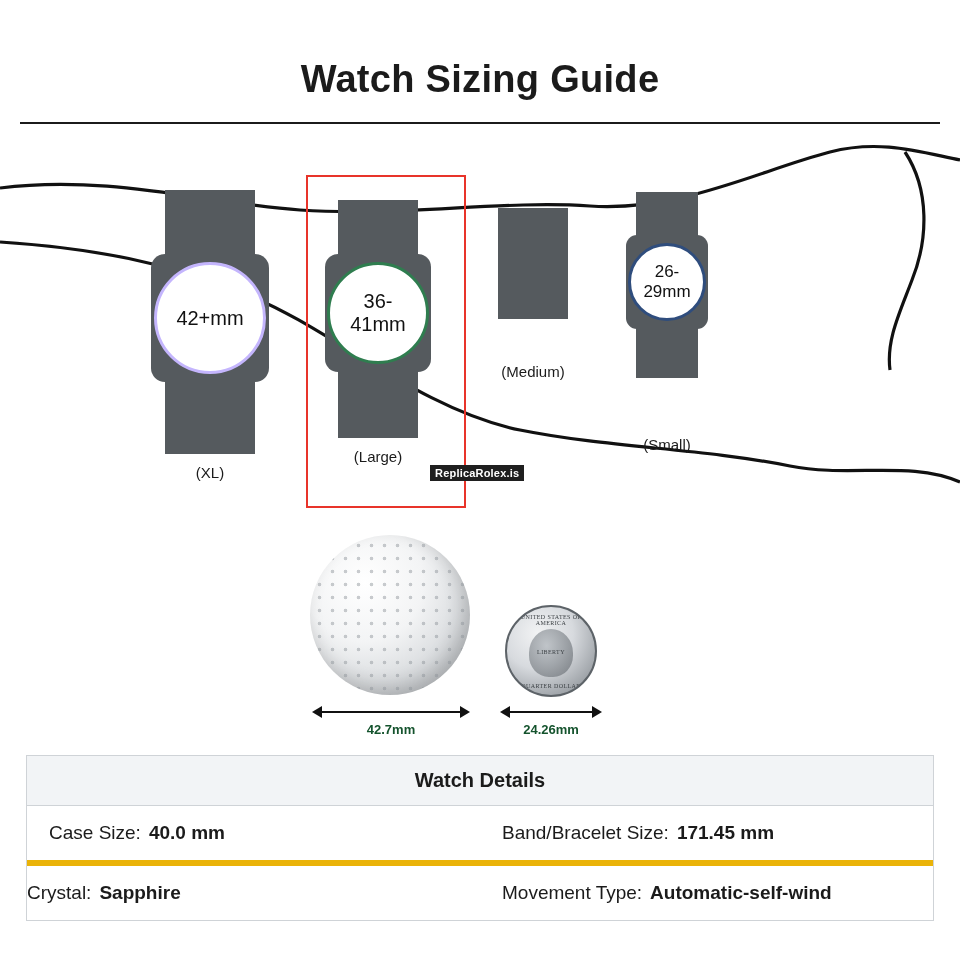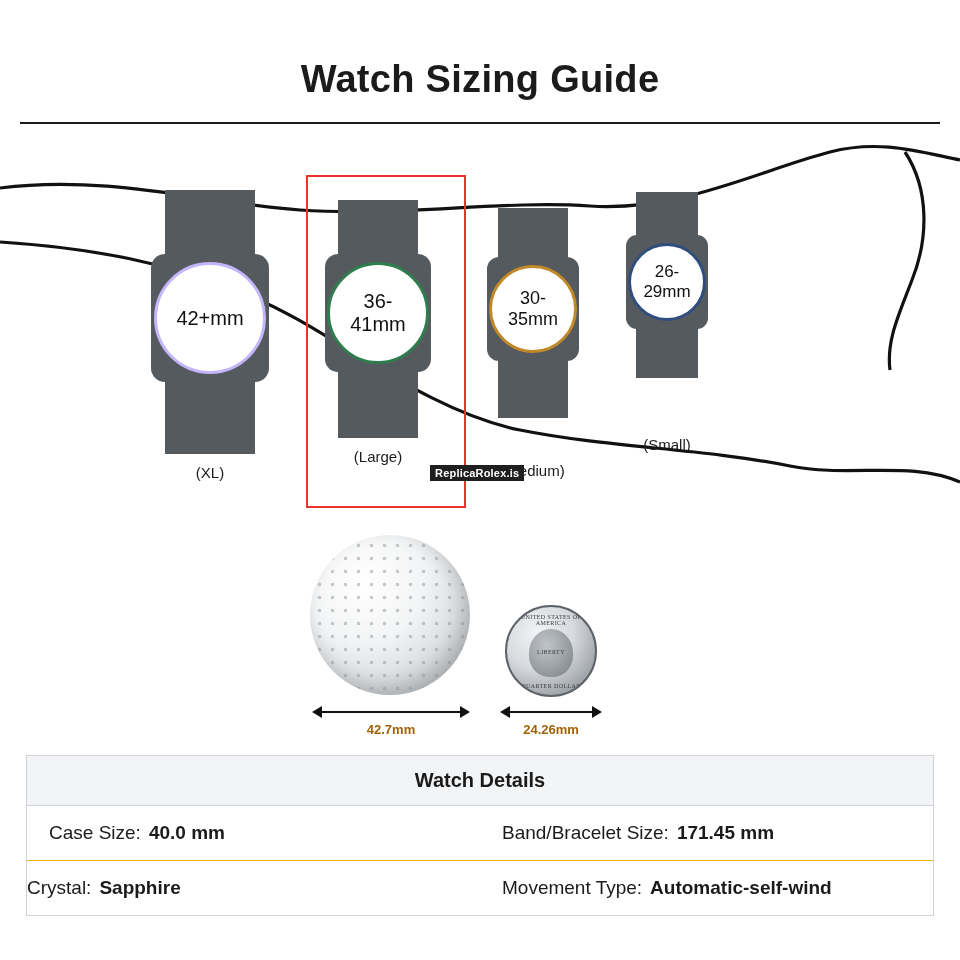--- a/index.html
+++ b/index.html
@@ -201,21 +201,21 @@
     border-right: 10px solid #111111;
   }
   .measure .arrowline .head-r {
     right: 0;
     border-left: 10px solid #111111;
   }
   .measure .mlabel {
     margin-top: 3px;
     font-size: 13px;
     font-weight: bold;
-    color: #a16207;
+    color: #14532d;
   }
 
   
   .details {
     position: absolute;
     left: 26px;
     top: 755px;
     width: 908px;
     border: 1px solid #cfd3d7;
     box-sizing: border-box;
@@ -225,21 +225,21 @@
     background: #f2f4f6;
     text-align: center;
     font-size: 20px;
     font-weight: bold;
     color: #1b1b1b;
     padding: 13px 0;
     border-bottom: 1px solid #cfd3d7;
   }
   .details-row {
     display: flex;
-    border-bottom: 1px solid #eab308;
+    border-bottom: 6px solid #eab308;
   }
   .details-row:last-child {
     border-bottom: none;
   }
   .details-cell {
     padding: 16px 22px;
     font-size: 19px;
     color: #1b1b1b;
     display: flex;
     align-items: baseline;
@@ -287,26 +287,20 @@
         <div>36-</div>
         <div>41mm</div>
       </div>
     </div>
     <div class="strap-bottom" style="width:80px;height:72px;margin-top:-6px;"></div>
     <div class="watch-label">(Large)</div>
   </div>
 
   <div class="watch" style="left:468px; top:78px;">
     <div class="strap-top" style="width:70px;height:54px;"></div>
-    <div class="case" style="width:92px;height:104px;border-radius:12px;margin-top:-5px;">
-      <div class="dial" style="width:88px;height:88px;border:3px solid #c08a2a;flex-direction:column;font-size:18px;">
-        <div>30-</div>
-        <div>35mm</div>
-      </div>
-    </div>
     <div class="strap-bottom" style="width:70px;height:62px;margin-top:-5px;"></div>
     <div class="watch-label" style="margin-top:44px;">(Medium)</div>
   </div>
 
   <div class="watch" style="left:602px; top:62px;">
     <div class="strap-top" style="width:62px;height:48px;"></div>
     <div class="case" style="width:82px;height:94px;border-radius:11px;margin-top:-5px;">
       <div class="dial" style="width:78px;height:78px;border:3px solid #2f4d7d;flex-direction:column;font-size:17px;">
         <div>26-</div>
         <div>29mm</div>

